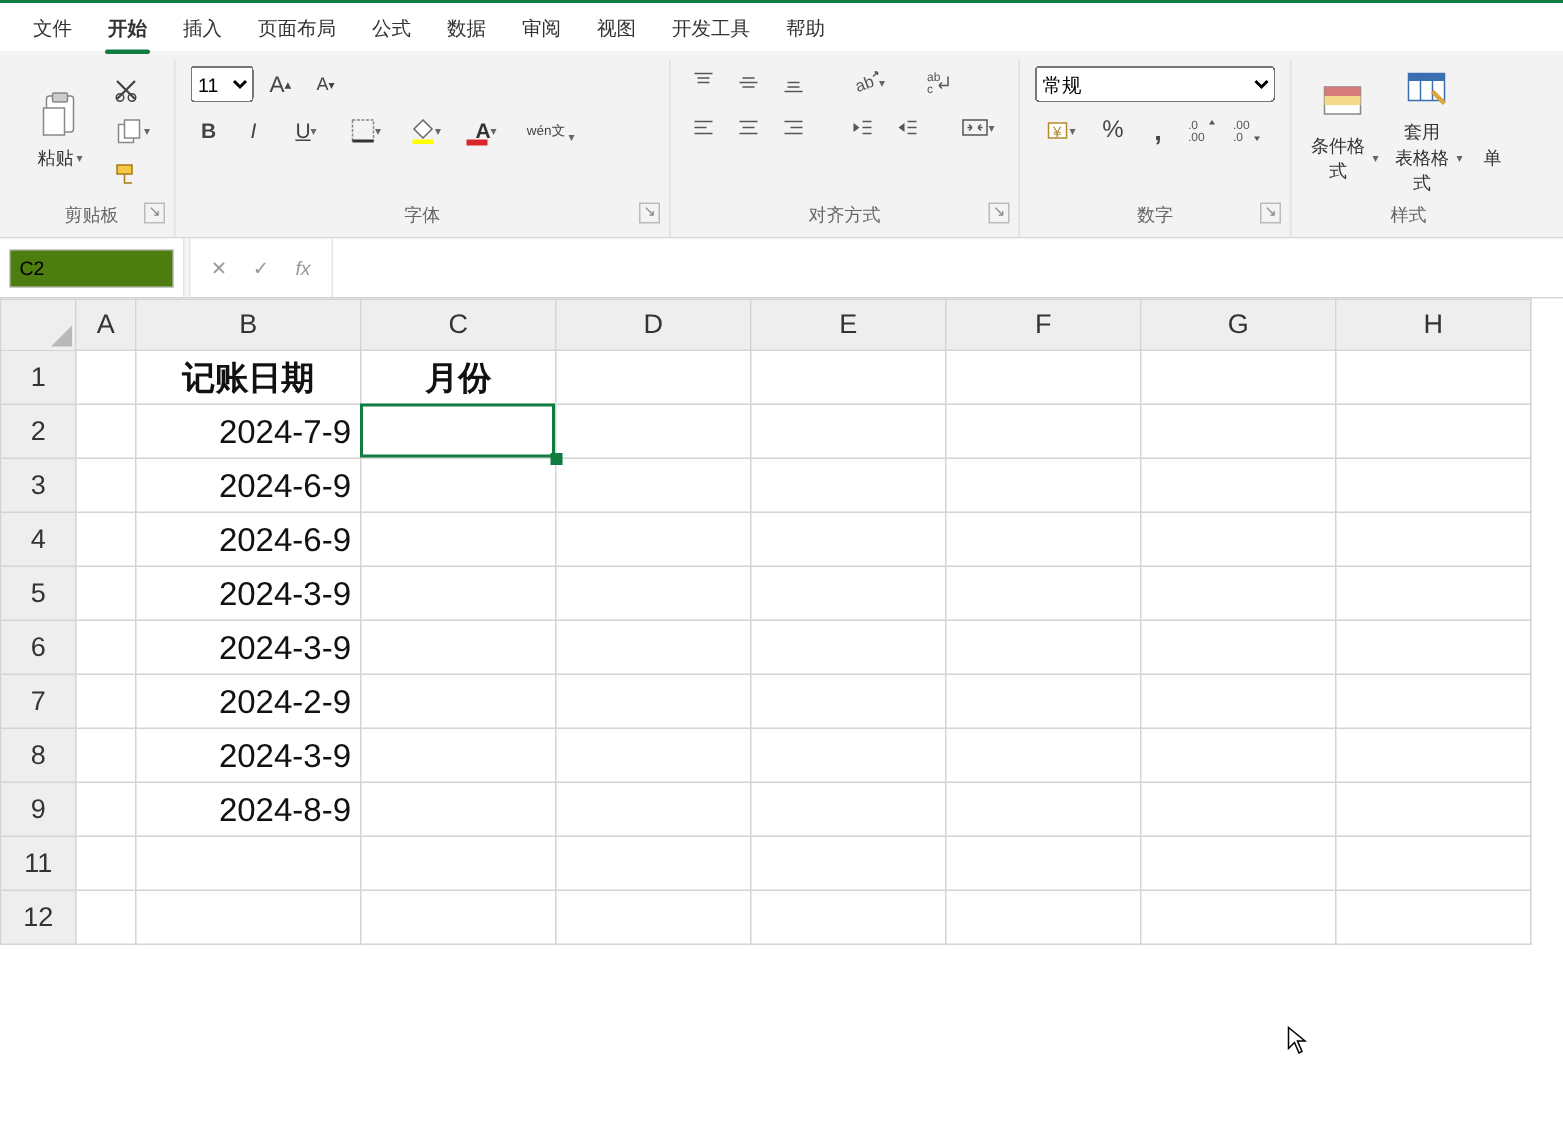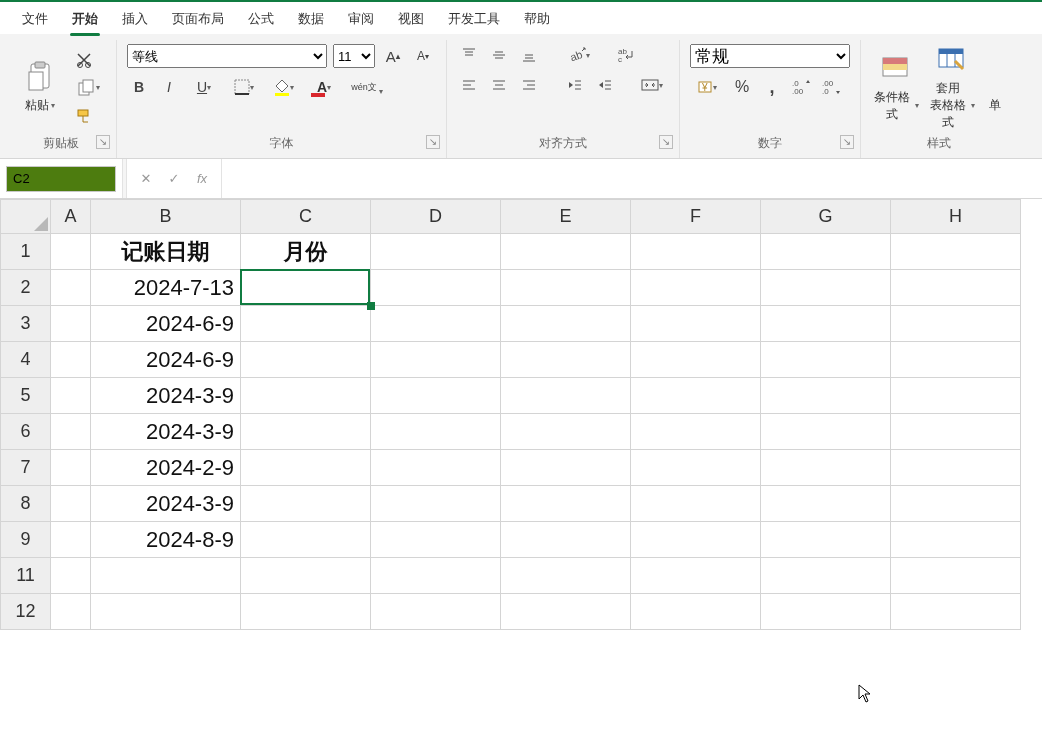--- a/index.html
+++ b/index.html
@@ -29,21 +29,21 @@
 
 .col { display:flex; flex-direction:column; gap:6px; align-items:flex-start;}
 .row { display:flex; align-items:center; gap:6px;}
 
 .mini { width:24px; height:22px; display:flex; align-items:center; justify-content:center; cursor:pointer; font-size:14px; color:#444; border-radius:2px; position:relative;}
 .mini.wide{width:34px;}
 .mini svg{display:block;}
 
 select.font-name { width:200px; height:24px; font-size:13px; }
 select.font-size { width:42px; height:24px; font-size:13px; }
-select.numfmt { width:160px; height:24px; font-size:17px; }
+select.numfmt { width:160px; height:24px; font-size:13px; }
 
 
 .fx-row { display:flex; align-items:center; border-bottom:1px solid #d6d6d6; height:40px; background:#fff;}
 .namebox { width:110px; height:26px; border:1px solid #c8c8c8; margin:0 6px; font-size:13px; padding:2px 6px; background:#4d7c0f;}
 .fx-btns { display:flex; align-items:center; gap:10px; color:#999; padding:0 10px; border-left:1px solid #e3e3e3; border-right:1px solid #e3e3e3; height:100%;}
 .fx-btns span{cursor:pointer; width:18px; text-align:center;}
 .fx-input { flex:1; border:none; outline:none; height:26px; font-size:13px; padding:2px 6px;}
 .splitter{width:4px;height:100%;background:#f5f5f5;border-left:1px solid #e3e3e3;}
 
 
@@ -123,23 +123,20 @@
             </svg>
         </div>
       </div>
     </div>
     <div class="group-label"><span>剪贴板</span><span class="launcher">↘</span></div>
   </div>
 
   <div class="group" style="min-width:330px">
     <div class="group-body" style="flex-direction:column;align-items:flex-start;gap:8px;">
       <div class="row">
-        <select class="font-name">
-          <option>等线</option>
-        </select>
         <select class="font-size">
           <option>11</option>
         </select>
         <div class="mini" style="font-size:15px;">A<sup style="font-size:9px">▴</sup></div>
         <div class="mini" style="font-size:12px;">A<sup style="font-size:8px">▾</sup></div>
       </div>
       <div class="row">
         <div class="mini" style="font-weight:bold;">B</div>
         <div class="mini" style="font-style:italic;">I</div>
         <div class="mini wide">
@@ -380,21 +377,21 @@
           <td class="cell center" id="cell-C1">月份</td>
           <td class="cell" id="cell-D1"></td>
           <td class="cell" id="cell-E1"></td>
           <td class="cell" id="cell-F1"></td>
           <td class="cell" id="cell-G1"></td>
           <td class="cell" id="cell-H1"></td>
         </tr>
         <tr>
           <th class="rowh">2</th>
           <td class="cell" id="cell-A2"></td>
-          <td class="cell right" id="cell-B2">2024-7-13</td>
+          <td class="cell right" id="cell-B2">2024-7-9</td>
           <td class="cell" id="cell-C2"></td>
           <td class="cell" id="cell-D2"></td>
           <td class="cell" id="cell-E2"></td>
           <td class="cell" id="cell-F2"></td>
           <td class="cell" id="cell-G2"></td>
           <td class="cell" id="cell-H2"></td>
         </tr>
         <tr>
           <th class="rowh">3</th>
           <td class="cell" id="cell-A3"></td>

